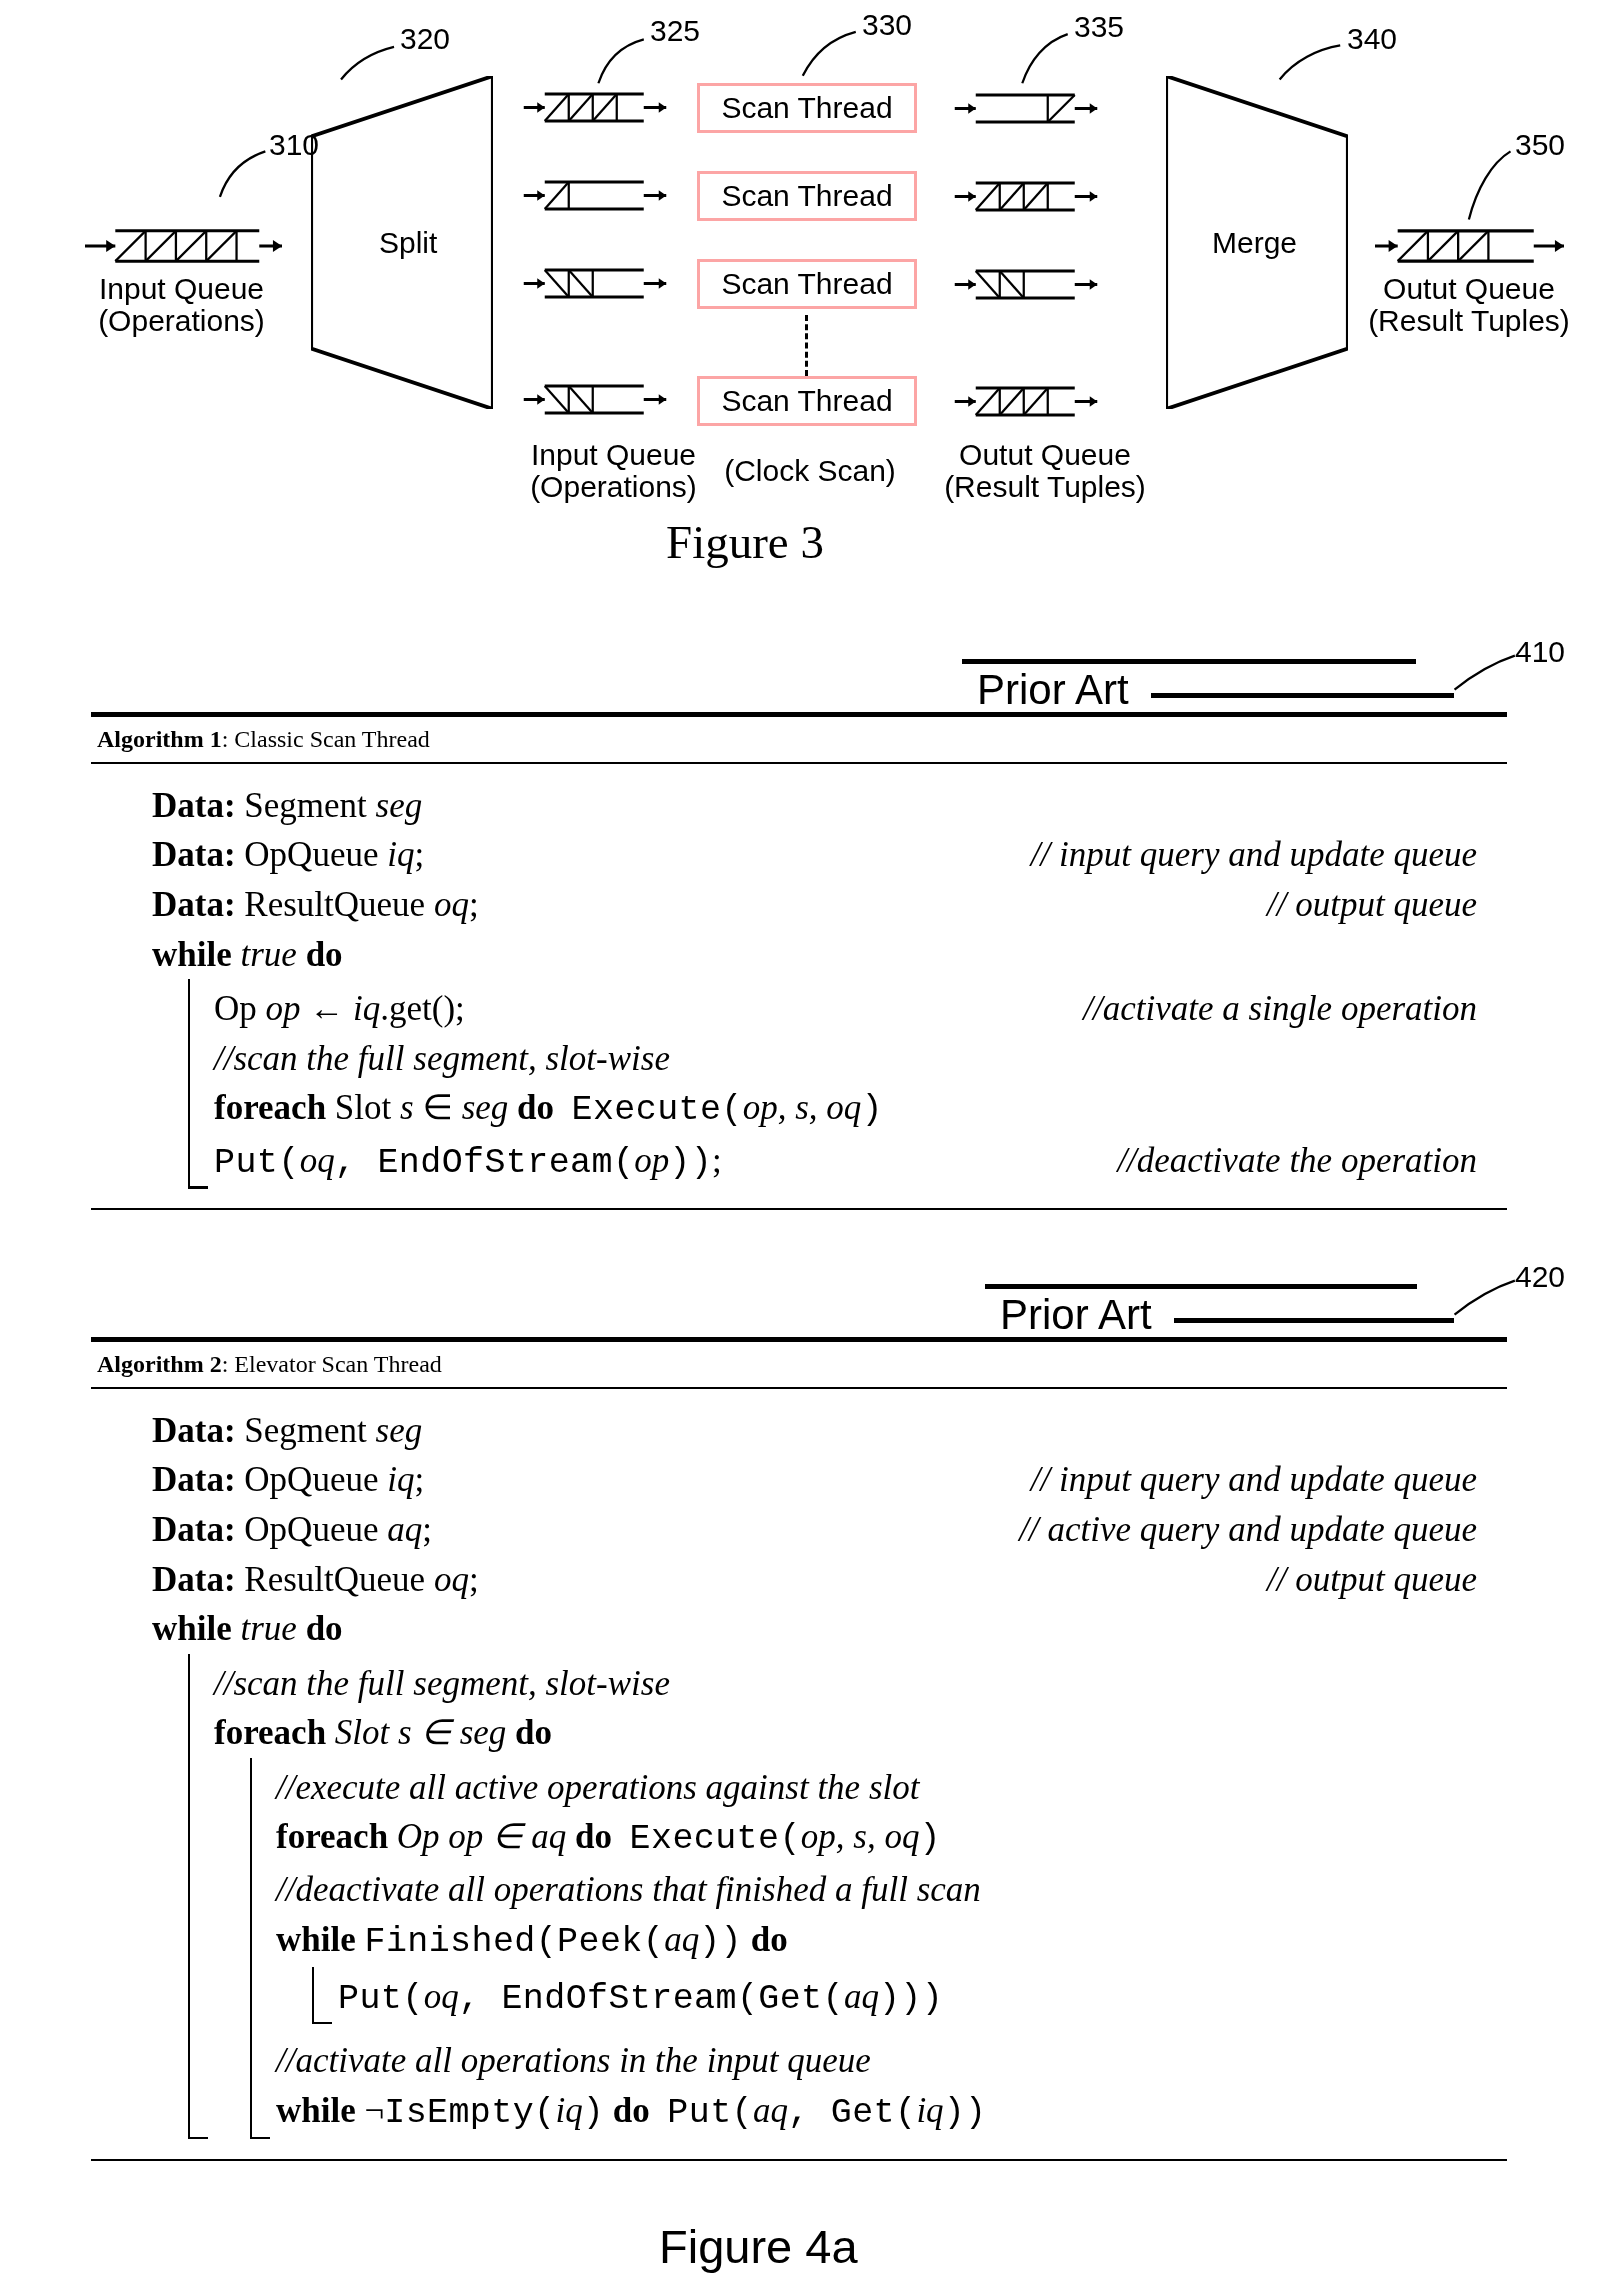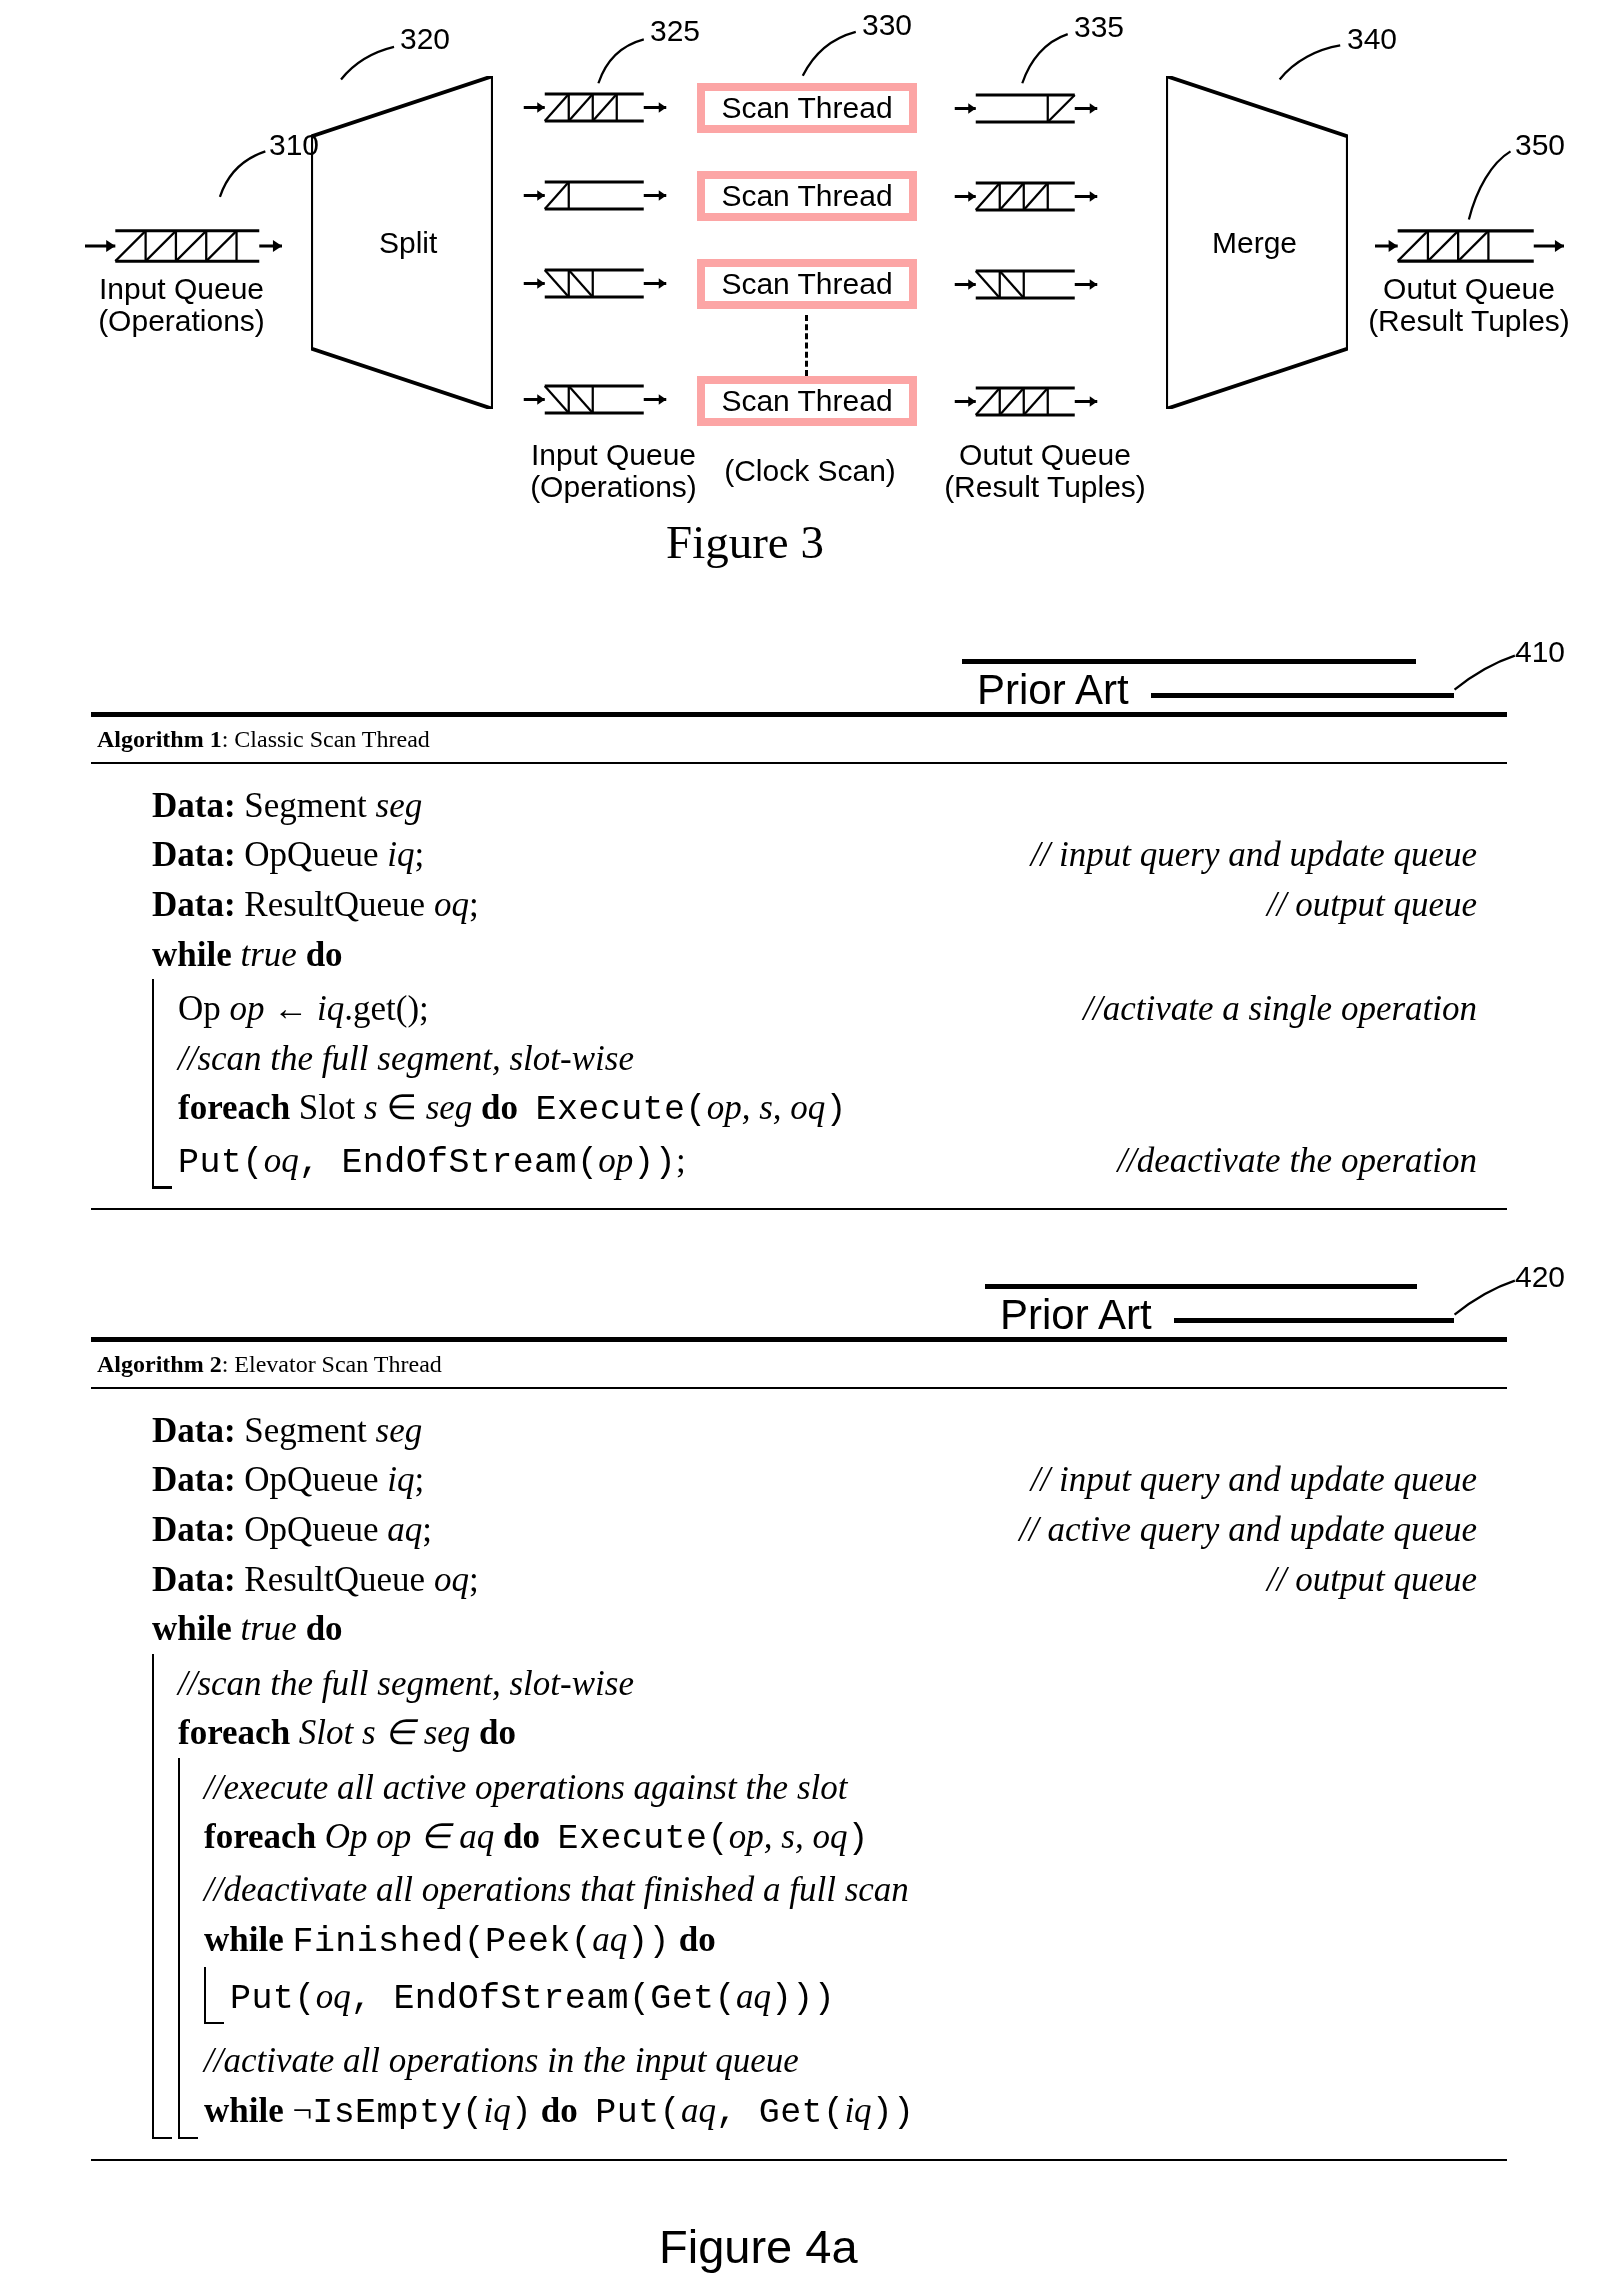--- a/index.html
+++ b/index.html
@@ -20,21 +20,21 @@
   .fig3 {
     position: absolute;
     left: 0;
     top: 0;
     width: 1601px;
     height: 666px;
     font-family: Arial, Helvetica, sans-serif;
   }
   .box {
     position: absolute;
-    border: 8px solid #fca5a5;
+    border: 3px solid #fca5a5;
     background: #fff;
     display: flex;
     align-items: center;
     justify-content: center;
     box-sizing: border-box;
   }
   
   .queue {
     position: absolute;
     width: 144px;
@@ -76,20 +76,21 @@
   .algo-body .row .right {
     flex: 1 1 auto;
     text-align: right;
     padding-right: 30px;
   }
   .kw { font-weight: bold; }
   .it { font-style: italic; }
   .tt { font-family: "Courier New", Courier, monospace; letter-spacing: 0.4px; }
   .cm { font-style: italic; }
   .indent-blockL { 
+    margin-left: 36px;
     border-left: 2.3px solid #000;
     padding: 4.5px 0 0 24px;
     position: relative;
   }
   .indent-blockL::after {
     content: "";
     position: absolute;
     left: 0; bottom: 0;
     width: 18px; height: 2.3px;
     background: #000;

